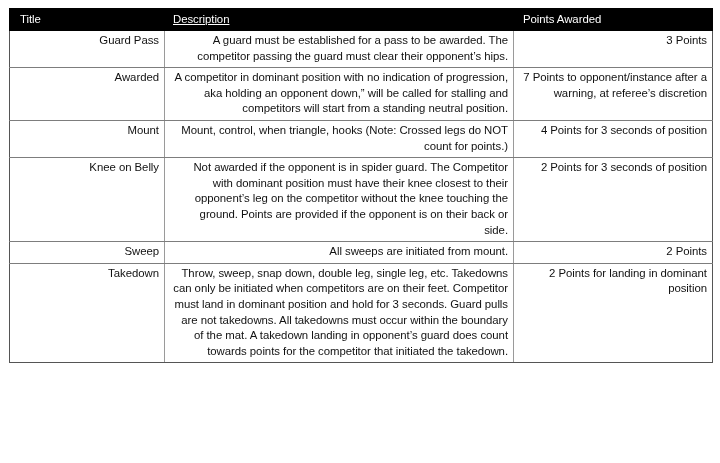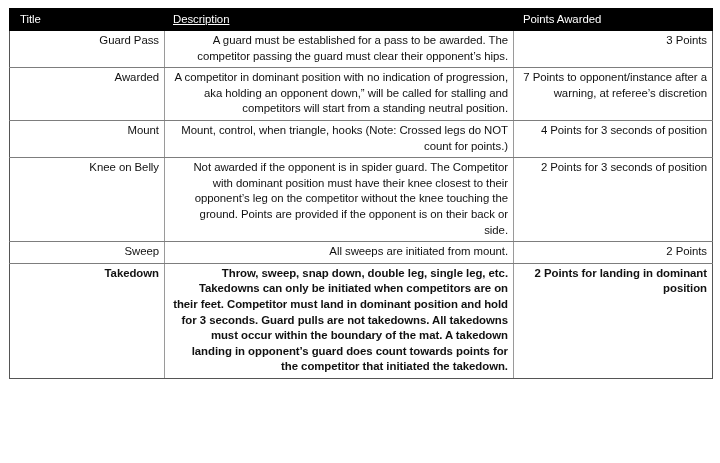--- a/index.html
+++ b/index.html
@@ -64,21 +64,21 @@
   }
   table.rules-table thead th.col-title  { padding-left: 10px; }
   table.rules-table thead th.col-desc   { padding-left: 8px; text-decoration: underline; }
   table.rules-table thead th.col-points { padding-left: 9px; }
 
   table.rules-table tbody td.col-title  { padding-left: 10px; }
   table.rules-table tbody td.col-desc   { padding-left: 8px; }
   table.rules-table tbody td.col-points { padding-left: 9px; }
 
   table.rules-table tbody tr:first-child td { border-top: none; }
-  table.rules-table tbody tr:last-child td  { border-bottom: 1px solid #555555; font-weight: bold; }
+  table.rules-table tbody tr:last-child td  { border-bottom: 1px solid #555555; }
 
   table.rules-table tbody td:first-child { border-left: 1px solid #555555; }
   table.rules-table tbody td:last-child  { border-right: 1px solid #555555; }
 
   .cell-text { display: block; white-space: pre-wrap; text-align: right; }
 </style>
 </head>
 <body>
 
 <div class="page">

